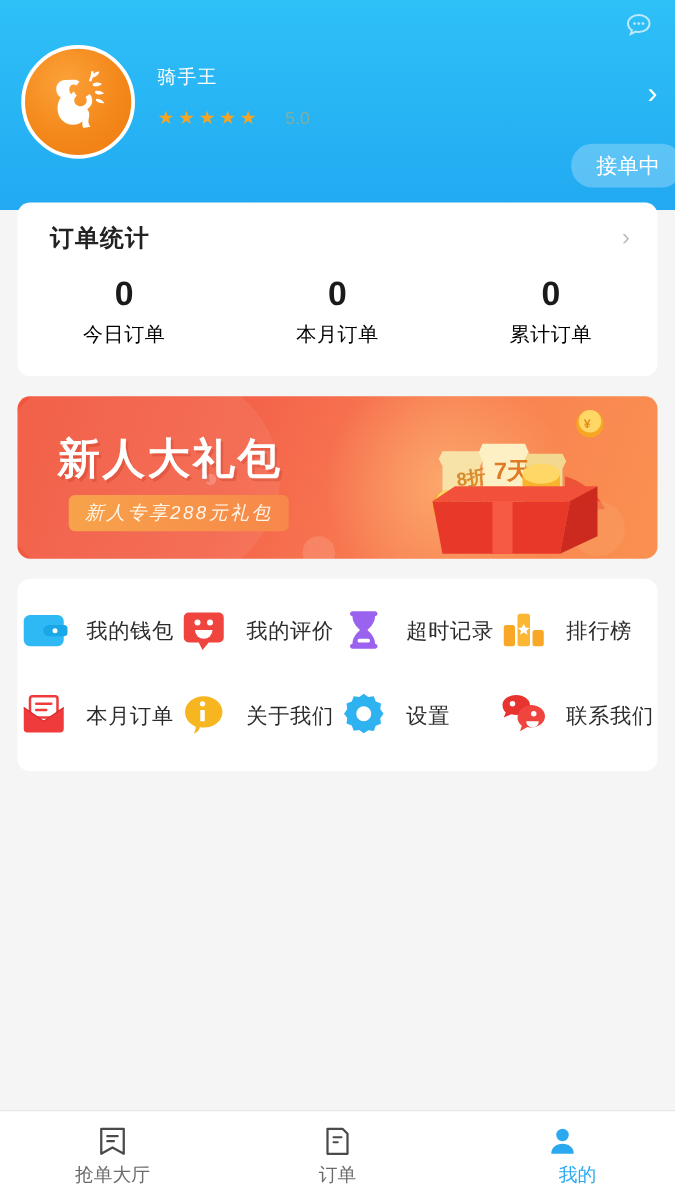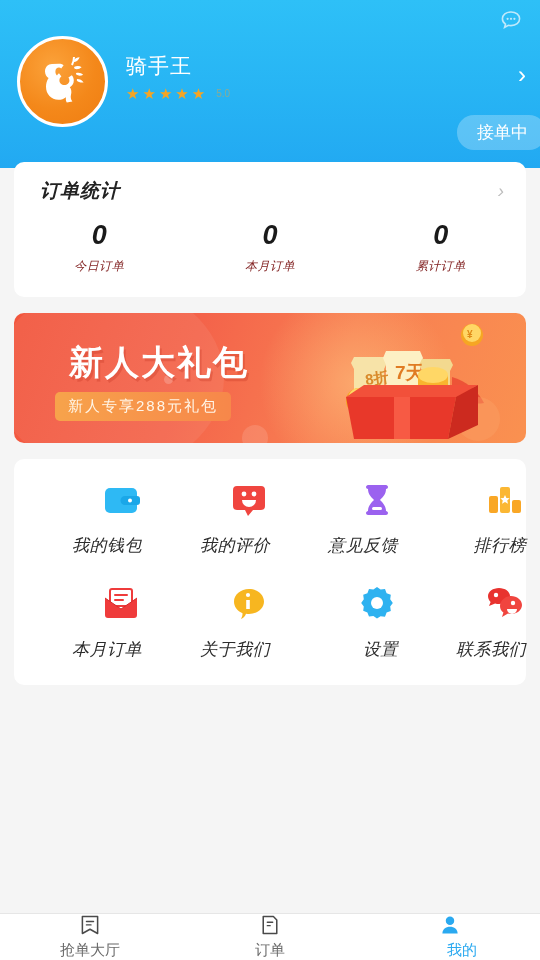--- a/index.html
+++ b/index.html
@@ -26,29 +26,29 @@
   .avatar {
     position:absolute; left:17px; top:36px;
     width:91px; height:91px; border-radius:50%;
     background:radial-gradient(circle at 38% 32%,#fba23a 0%,#f4881a 55%,#ef7d11 100%);
     border:3px solid #ffffff;
     display:flex; align-items:center; justify-content:center;
     overflow:hidden;
   }
   .name {
     position:absolute; left:126px; top:52px;
-    font-size:21px; color:#ffffff; letter-spacing:1px;
+    font-size:15px; color:#ffffff; letter-spacing:1px;
   }
   .stars {
     position:absolute; left:126px; top:86px;
     display:flex; align-items:center; gap:3px;
   }
   .star { font-size:15px; color:#f5a524; line-height:1; }
   .rating-num {
-    font-size:10px; color:#9aab86; margin-left:8px; opacity:.85;
+    font-size:14px; color:#9aab86; margin-left:20px; opacity:.85;
   }
   .rate-pill {
     position:absolute; left:126px; top:117px;
     background:rgba(255,255,255,0.28);
     border-radius:14px;
     padding:4px 14px;
     font-size:14px; color:#ffffff; letter-spacing:.5px;
   }
   .status-pill {
     position:absolute; right:-6px; top:115px;
@@ -61,31 +61,31 @@
     position:absolute; right:14px; top:63px;
     color:#ffffff; font-size:24px; font-weight:300; line-height:1;
   }
 
   
   .card {
     background:#ffffff;
     border-radius:10px;
     margin:0 14px;
   }
-  .stats-card { margin-top:-6px; padding:16px 0 22px; position:relative;font-style:italic; }
+  .stats-card { margin-top:-6px; padding:16px 0 22px; position:relative; }
   .stats-head {
     display:flex; align-items:center; justify-content:space-between;
     padding:0 22px 0 26px;
   }
   .stats-title { font-size:19px; font-weight:bold; color:#222; letter-spacing:1px; }
   .stats-chevron { color:#bdbdbd; font-size:19px; font-weight:300; }
   .stats-row { display:flex; margin-top:16px; }
   .stat { flex:1; text-align:center; }
   .stat-value { font-size:27px; font-weight:bold; color:#1a1a1a; line-height:1.15; }
-  .stat-label { font-size:12px; color:#7f1d1d; margin-top:7px; letter-spacing:.5px; }
+  .stat-label { font-size:16px; color:#000000; margin-top:7px; letter-spacing:.5px; }
 
   
   .banner {
     margin:16px 14px 0;
     height:130px;
     border-radius:10px;
     position:relative;
     overflow:hidden;
     background:linear-gradient(110deg,#f2553c 0%,#f4634a 34%,#f87e52 62%,#fa9150 100%);
   }
@@ -97,49 +97,49 @@
   .banner .swirl {
     position:absolute; left:-20px; top:-30px;
     width:230px; height:190px;
     border-radius:50%;
     background:rgba(255,255,255,.07);
   }
   .banner .bubble1 { position:absolute; left:178px; top:92px; width:16px;height:16px;border-radius:50%;background:rgba(255,255,255,.18);}
   .banner .bubble2 { position:absolute; left:228px; top:112px; width:26px;height:26px;border-radius:50%;background:rgba(255,255,255,.13);}
   .banner .bubble3 { position:absolute; left:150px; top:62px; width:9px;height:9px;border-radius:50%;background:rgba(255,255,255,.2);}
   .banner-title {
-    position:absolute; left:55px; top:27px;
+    position:absolute; left:32px; top:27px;
     font-size:34px; font-weight:bold; color:#ffffff;
     letter-spacing:2px;
     text-shadow:2px 3px 0 rgba(190,45,30,.28);
   }
   .banner-sub {
     position:absolute; left:41px; top:79px;
     background:linear-gradient(90deg,#f7a34b 0%,#f7874a 100%);
     border-radius:5px;
     padding:5px 13px;
-    font-size:15px; color:#fff6e8; letter-spacing:2px;
+    font-size:15px; color:#fff6e8; letter-spacing:2px;font-style:italic;
   }
   .gift { position:absolute; right:24px; top:6px; width:200px; height:124px; }
 
   
   .menu-card { margin-top:16px; padding:20px 0 24px; }
   .menu-row { display:flex; }
   .menu-row + .menu-row { margin-top:26px; }
   .menu-item {
     flex:1;
-    display:flex; flex-direction:column; align-items:flex-end; gap:13px;font-style:italic;
+    display:flex; flex-direction:row; align-items:center; gap:13px;
   }
   .menu-icon { width:42px; height:42px; display:flex; align-items:center; justify-content:center; }
   .menu-label { font-size:17px; color:#2c2c2c; letter-spacing:.5px; }
 
   
   .tabbar {
     position:absolute; left:0; bottom:0;
-    width:540px; height:47px;
+    width:540px; height:72px;
     background:#ffffff;
     border-top:1px solid #e6e6e6;
     display:flex;
   }
   .tab {
     flex:1;
     display:flex; flex-direction:column; align-items:center; justify-content:center; gap:5px;
   }
   .tab-label { font-size:15px; color:#6b6b6b; }
   .tab.active .tab-label { color:#2aa9f0;margin-left:24px; }
@@ -275,21 +275,21 @@
       <span class="menu-label">我的评价</span>
     </div>
 
     <div class="menu-item">
       <span class="menu-icon">
         <svg width="40" height="40" viewBox="0 0 40 40">
           <path d="M11 5h18c1 0 2 1 2 2s-1 2-2 2c0 5-3 8-6 11 3 3 6 6 6 11 1 0 2 1 2 2s-1 2-2 2H11c-1 0-2-1-2-2s1-2 2-2c0-5 3-8 6-11-3-3-6-6-6-11-1 0-2-1-2-2s1-2 2-2z" fill="#9b62ef"></path>
           <rect x="15" y="27" width="10" height="3" rx="1.5" fill="#ffffff"></rect>
         </svg>
       </span>
-      <span class="menu-label">意见反馈</span>
+      <span class="menu-label">超时记录</span>
     </div>
 
     <div class="menu-item">
       <span class="menu-icon">
         <svg width="40" height="40" viewBox="0 0 40 40">
           <rect x="4" y="16" width="9" height="17" rx="2" fill="#f9a726"></rect>
           <rect x="15" y="7" width="10" height="26" rx="2" fill="#fbb733"></rect>
           <rect x="27" y="20" width="9" height="13" rx="2" fill="#f9a726"></rect>
           <path d="M20 15l1.4 3 3.3.3-2.5 2.2.8 3.2-3-1.8-3 1.8.8-3.2-2.5-2.2 3.3-.3z" fill="#ffffff"></path>
         </svg>

